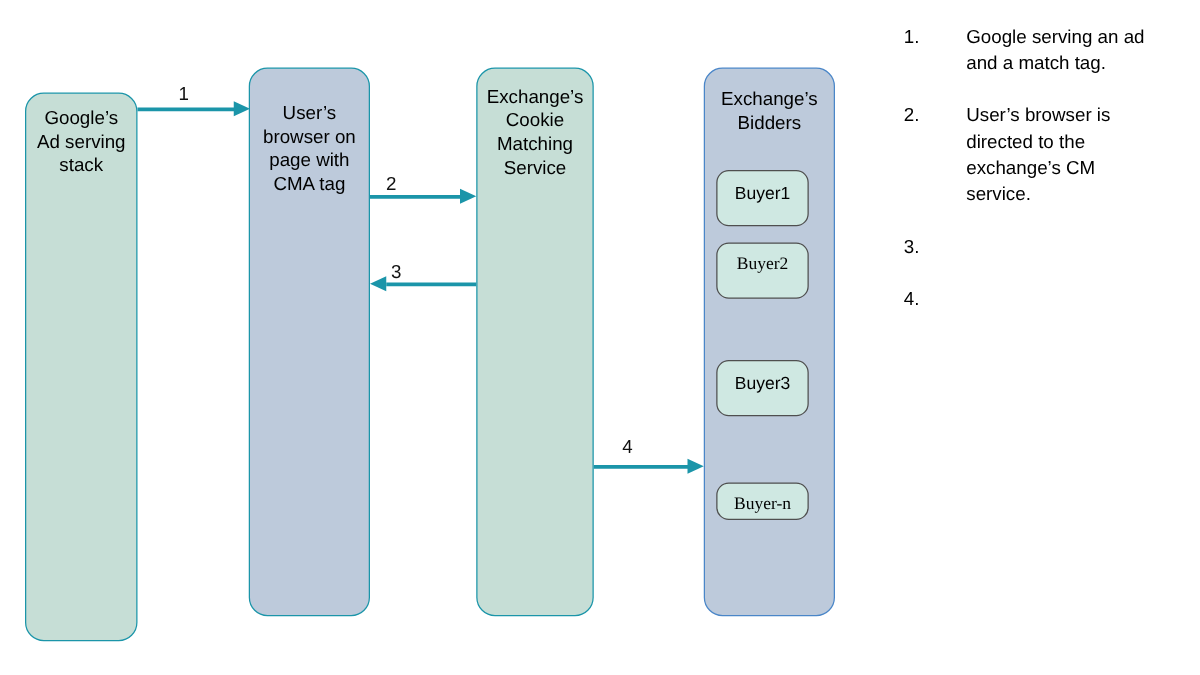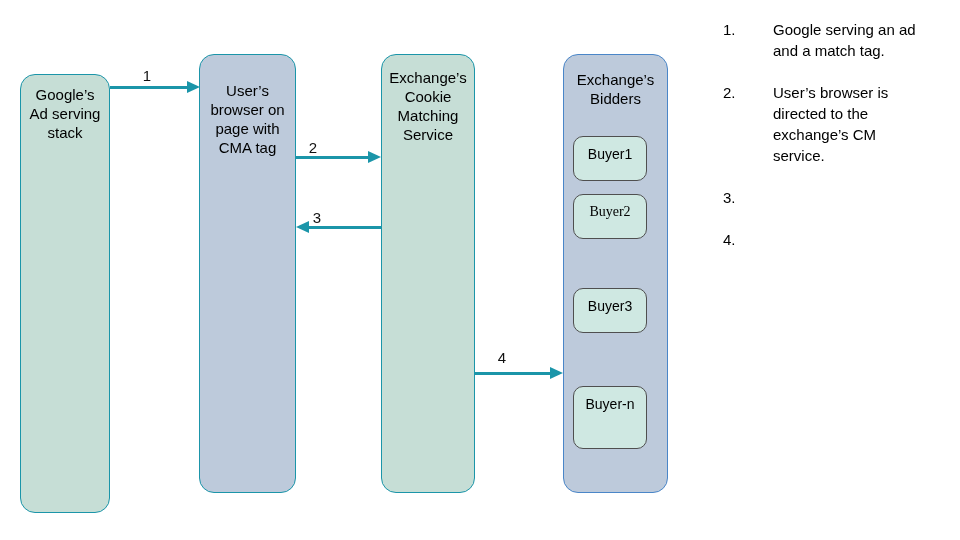--- a/index.html
+++ b/index.html
@@ -47,21 +47,21 @@
     border: 1px solid #4f4f4f;
     border-radius: 10px;
     text-align: center;
     font-size: 14px;
     line-height: 18px;
     padding-top: 8px;
   }
   .buyer-1 { top: 136px; }
   .buyer-2 { top: 194px; font-family: Liberation Serif, serif; }
   .buyer-3 { top: 250px; margin-top: 38px; }
-  .buyer-n { top: 386px; height: 63px; }
+  .buyer-n { top: 386px; height: 30px; font-family: Liberation Serif, serif; }
   
   .arrow-line {
     position: absolute;
     height: 3px;
     background: #1b95a9;
   }
   .arrow-head {
     position: absolute;
     width: 0;
     height: 0;

